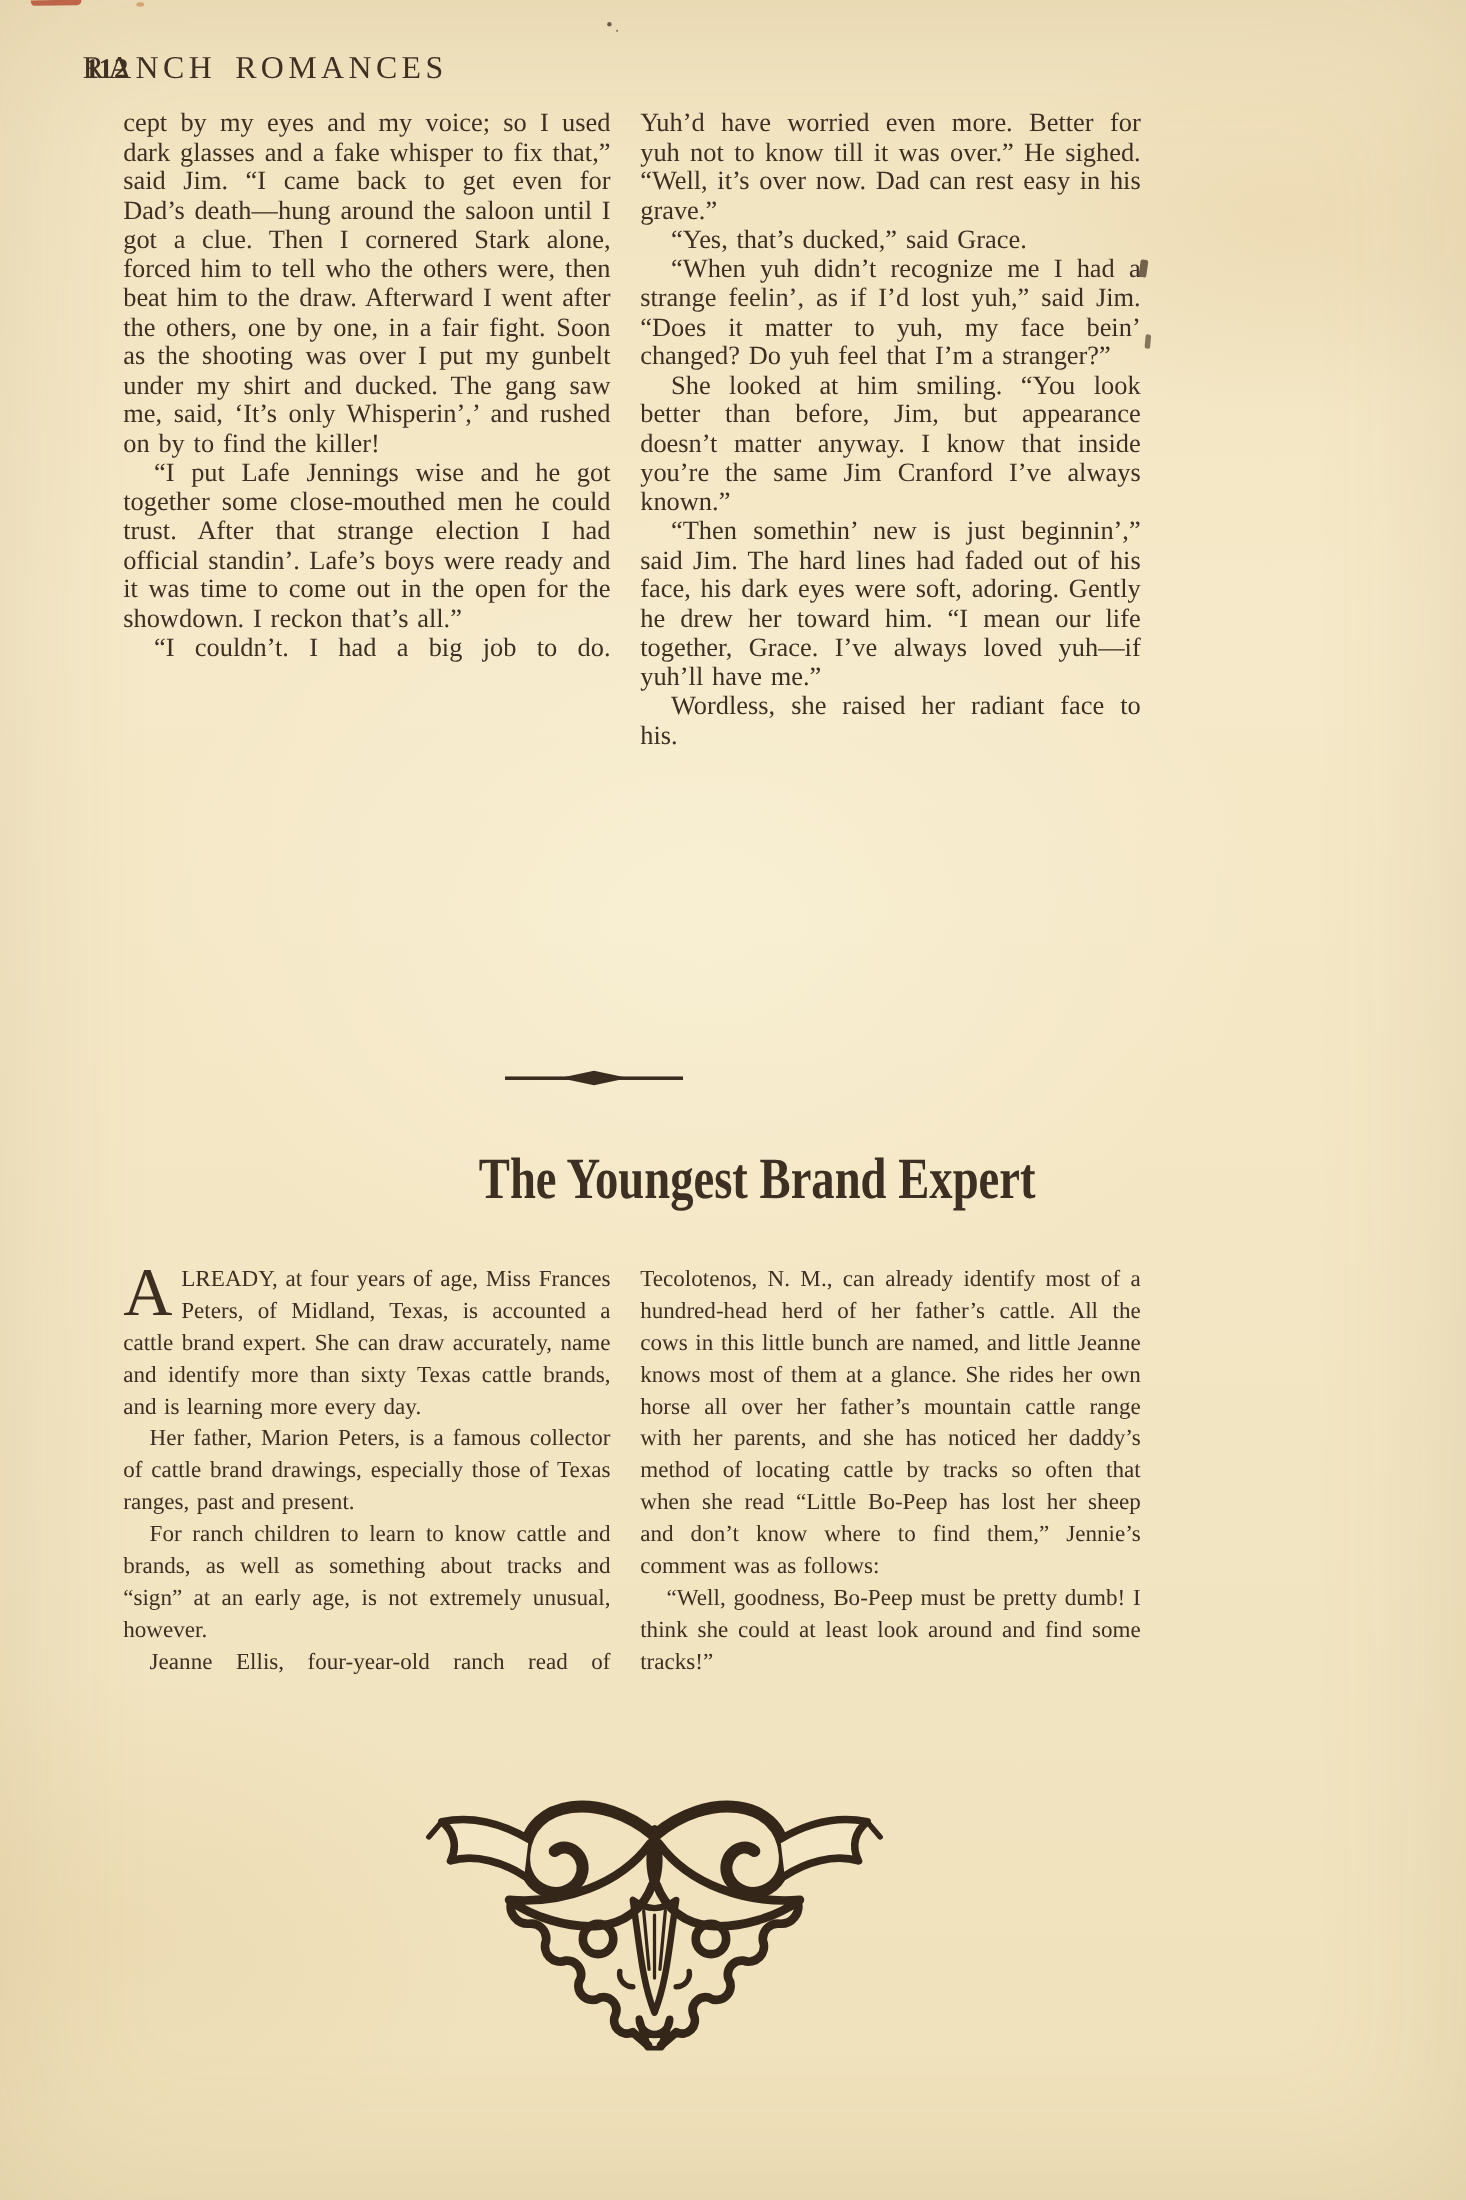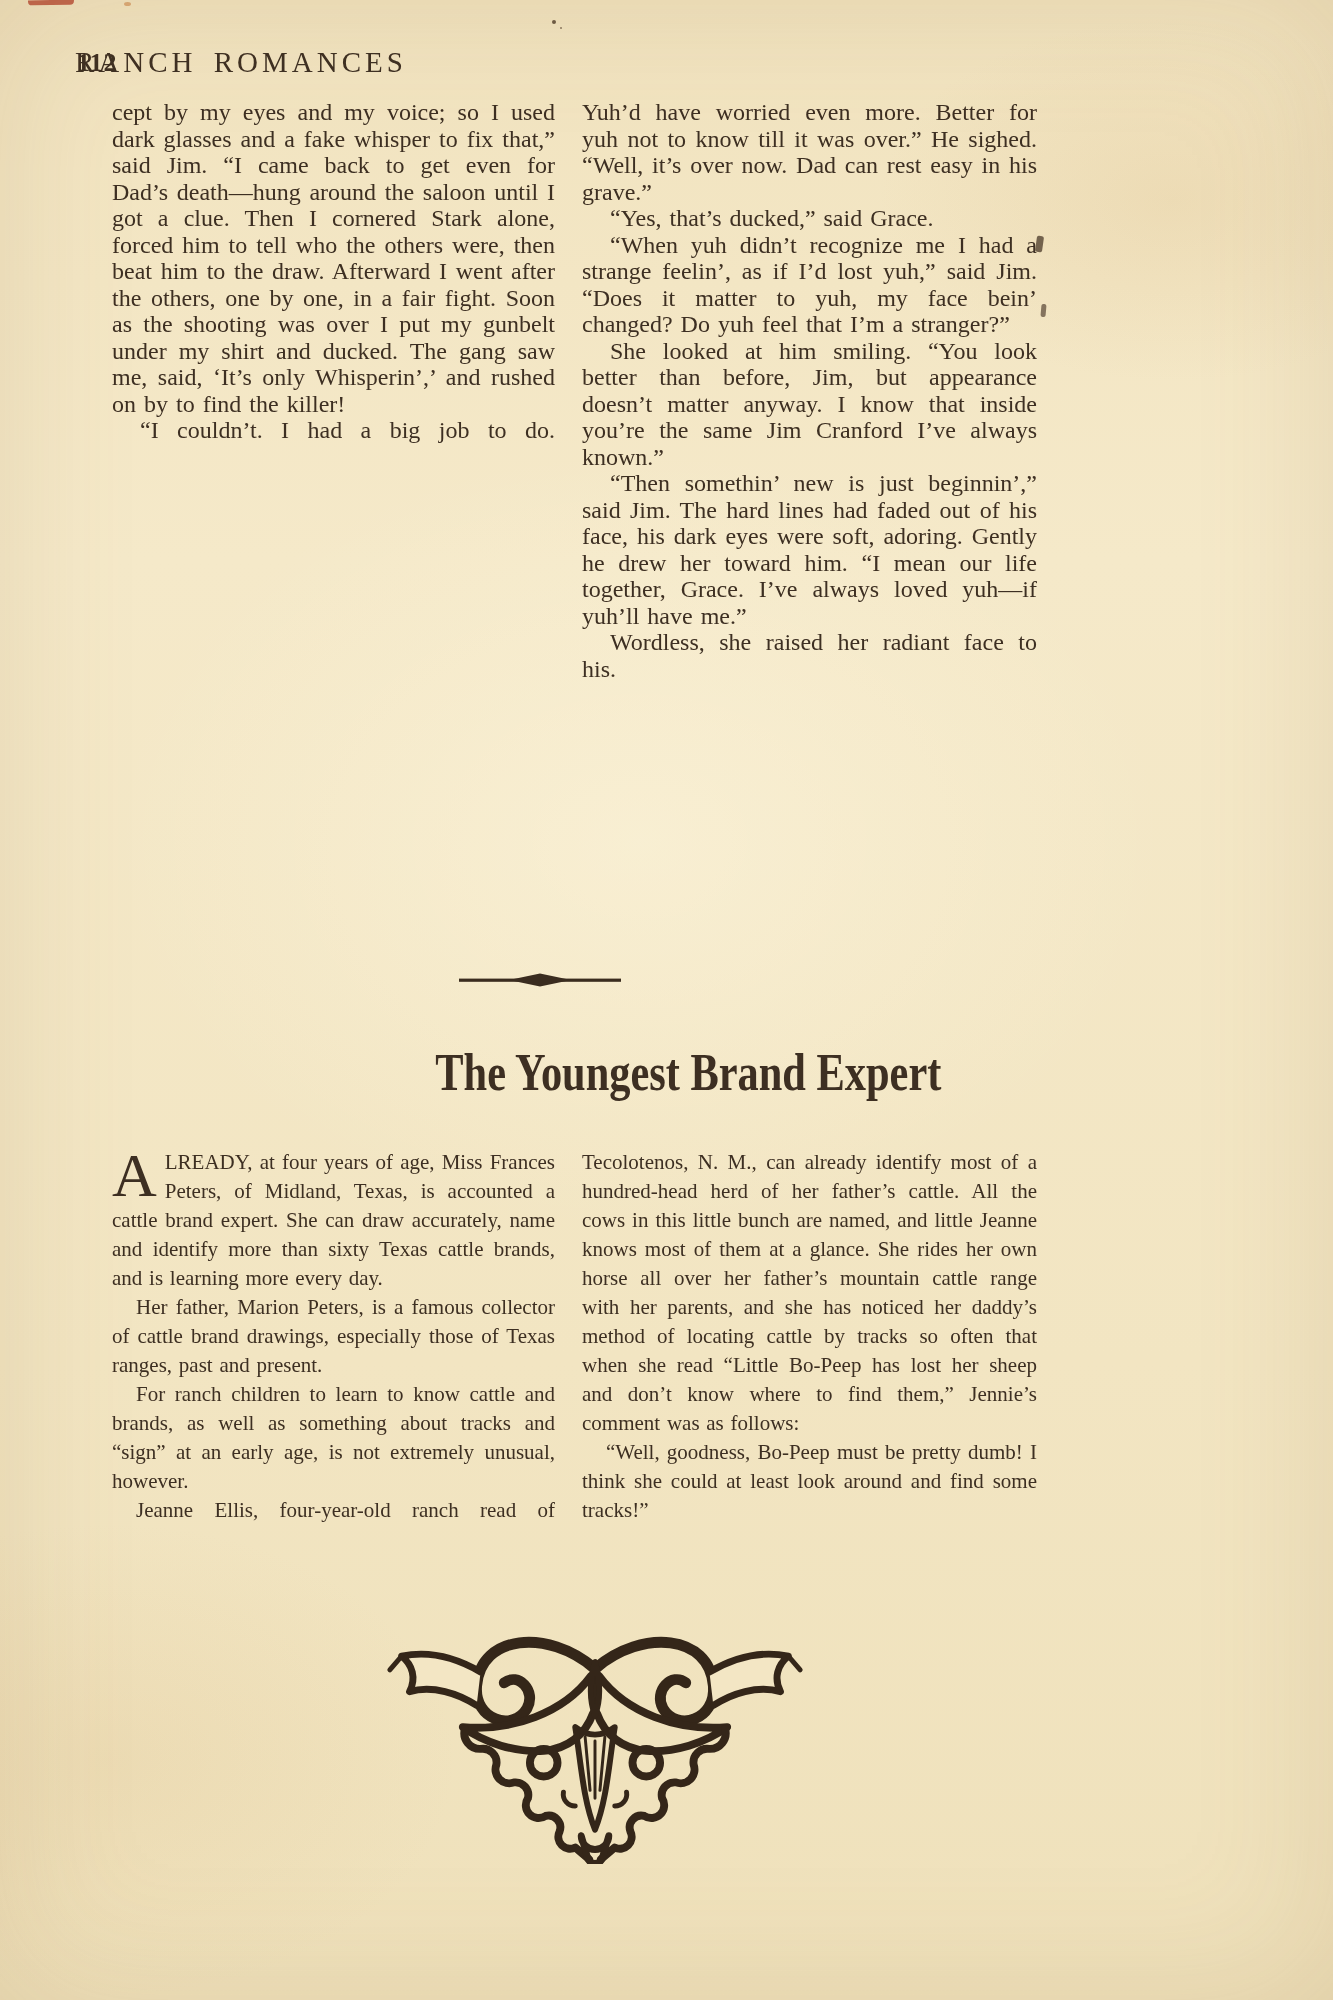--- a/index.html
+++ b/index.html
@@ -91,20 +91,21 @@
   <div class="print-block">
 
     <div class="masthead">
       <span class="page-number">112</span>
       <div class="running-title">RANCH ROMANCES</div>
     </div>
 
     <div class="two-col story">
       <div class="col col-left">
           <p class="para">cept by my eyes and my voice; so I used dark glasses and a fake whisper to fix that,” said Jim. “I came back to get even for Dad’s death—hung around the saloon until I got a clue. Then I cornered Stark alone, forced him to tell who the others were, then beat him to the draw. Afterward I went after the others, one by one, in a fair fight. Soon as the shooting was over I put my gunbelt under my shirt and ducked. The gang saw me, said, ‘It’s only Whisperin’,’ and rushed on by to find the killer!</p>
+          <p class="para indent">“I put Lafe Jennings wise and he got together some close-mouthed men he could trust. After that strange election I had official standin’. Lafe’s boys were ready and it was time to come out in the open for the showdown. I reckon that’s all.”</p>
           <p class="para indent cont">“I couldn’t. I had a big job to do.</p>
         </div>
       <div class="col col-right">
           <p class="para">Yuh’d have worried even more. Better for yuh not to know till it was over.” He sighed. “Well, it’s over now. Dad can rest easy in his grave.”</p>
           <p class="para indent">“Yes, that’s ducked,” said Grace.</p>
           <p class="para indent">“When yuh didn’t recognize me I had a strange feelin’, as if I’d lost yuh,” said Jim. “Does it matter to yuh, my face bein’ changed? Do yuh feel that I’m a stranger?”</p>
           <p class="para indent">She looked at him smiling. “You look better than before, Jim, but appearance doesn’t matter anyway. I know that inside you’re the same Jim Cranford I’ve always known.”</p>
           <p class="para indent">“Then somethin’ new is just beginnin’,” said Jim. The hard lines had faded out of his face, his dark eyes were soft, adoring. Gently he drew her toward him. “I mean our life together, Grace. I’ve always loved yuh—if yuh’ll have me.”</p>
           <p class="para indent">Wordless, she raised her radiant face to his.</p>
         </div>

